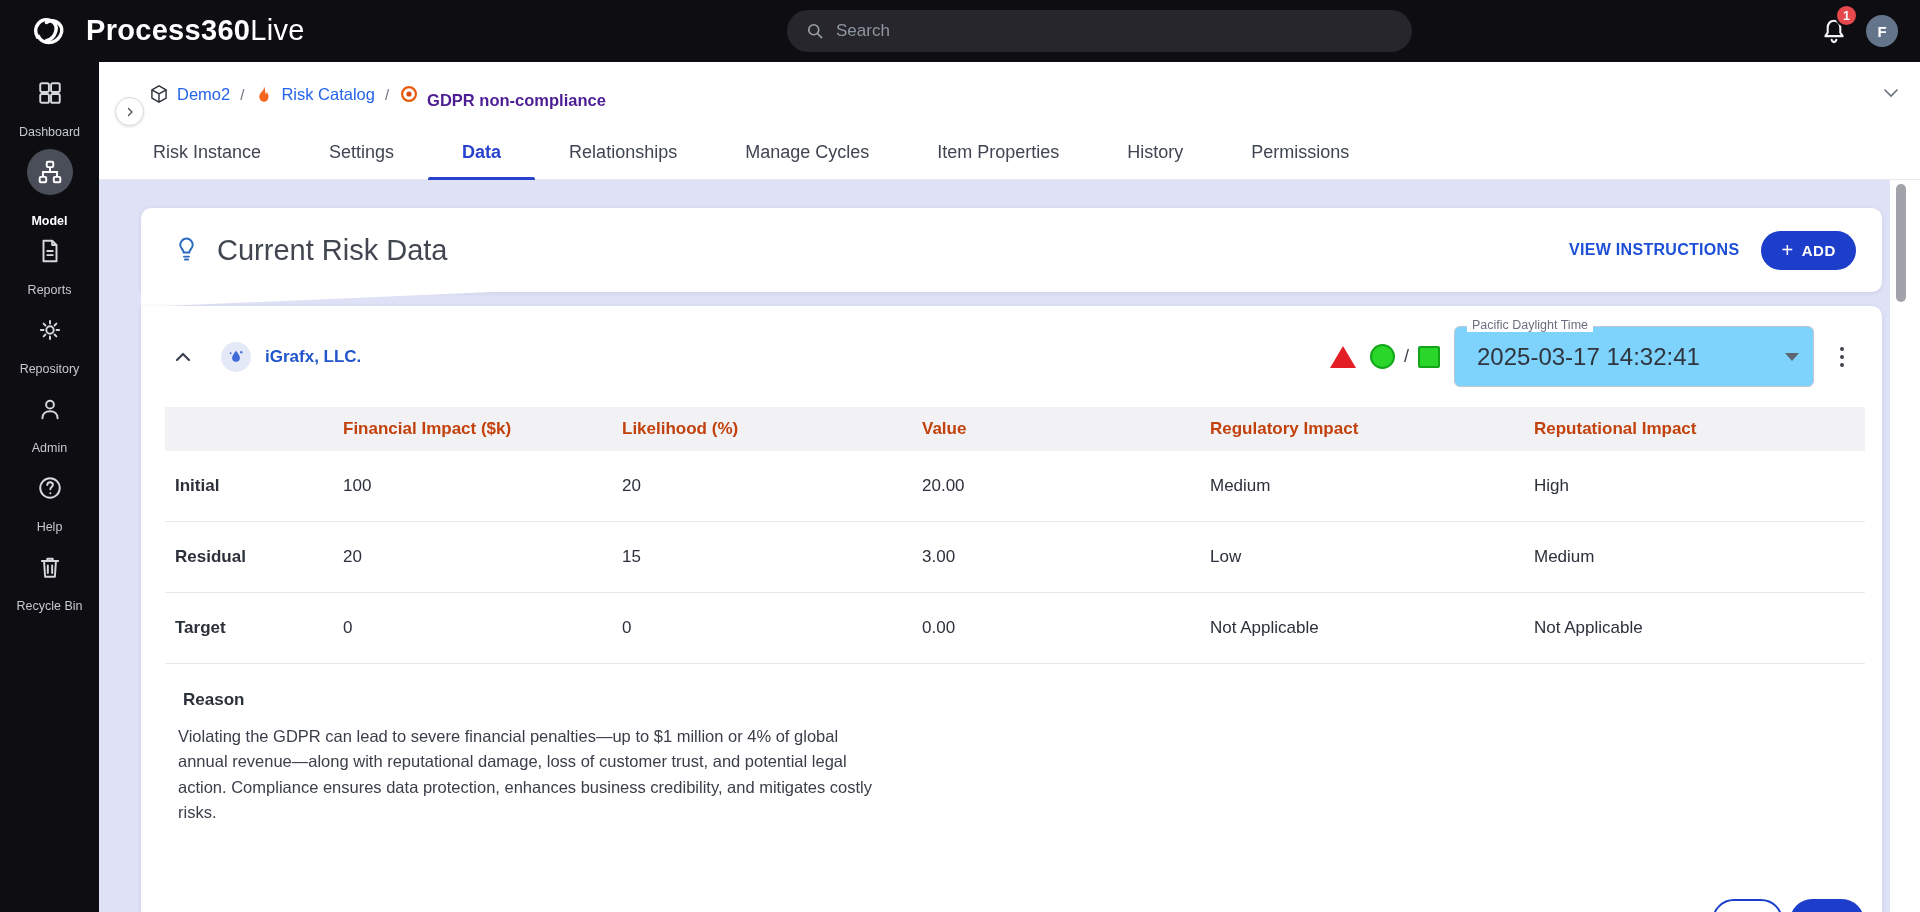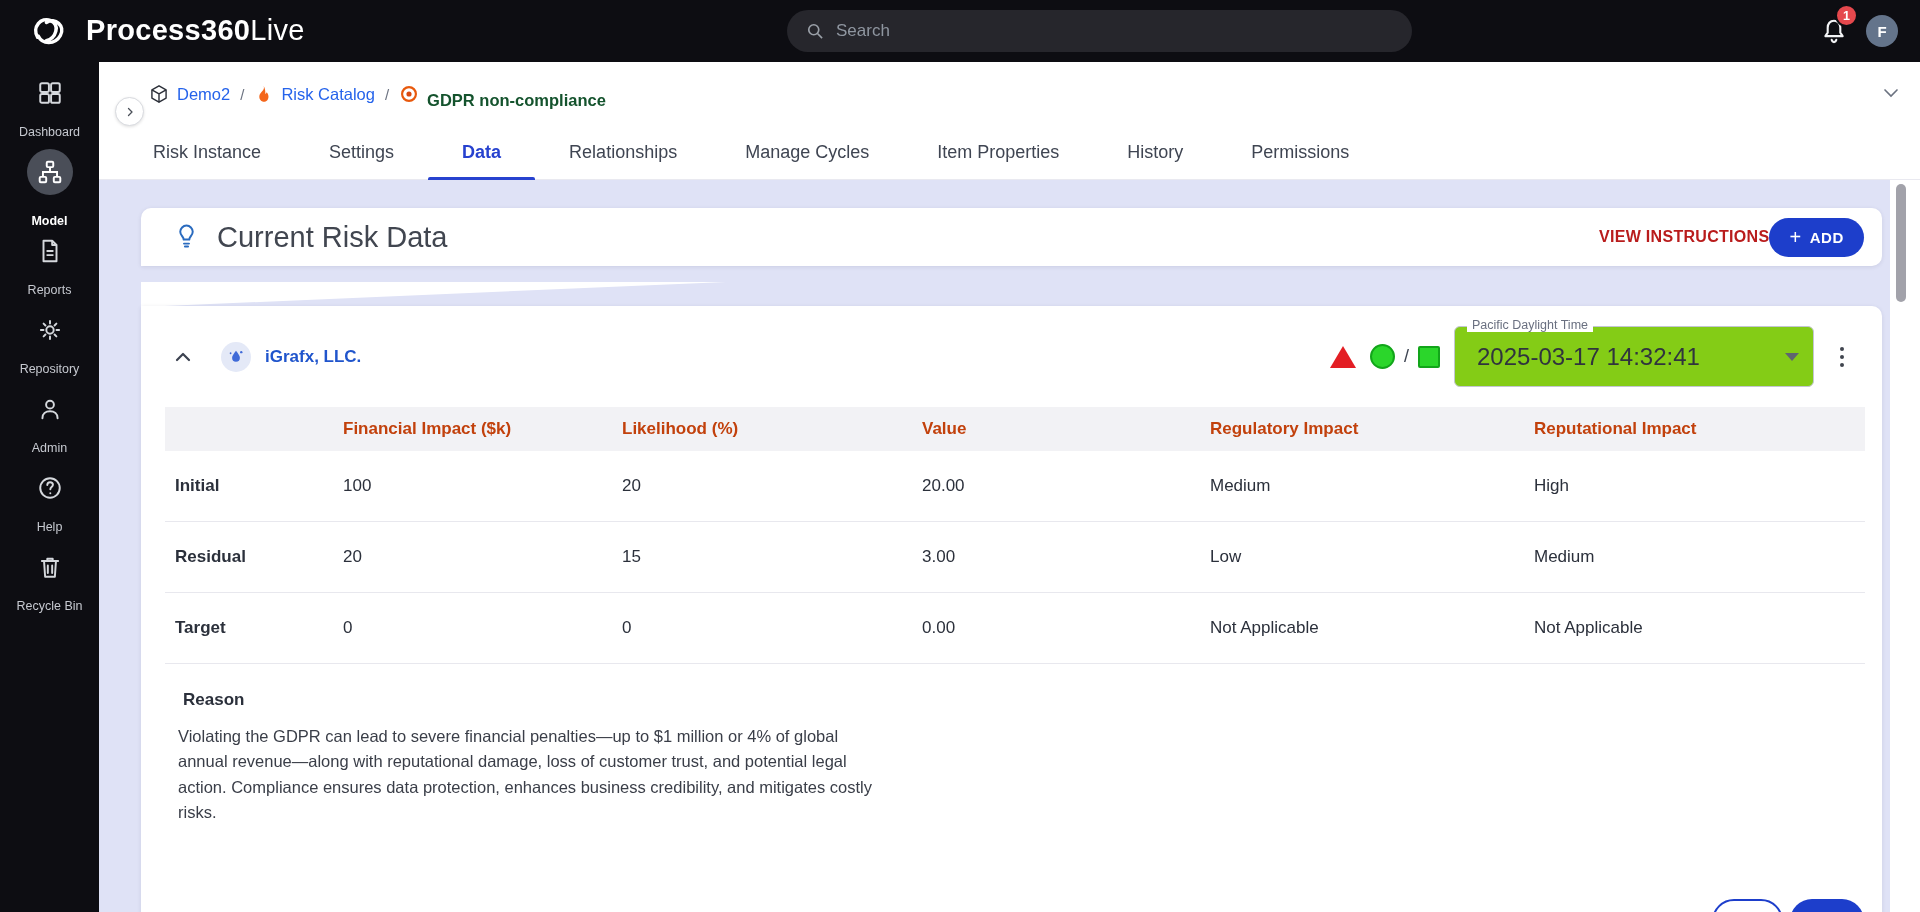--- a/index.html
+++ b/index.html
@@ -62,21 +62,21 @@
   .icon-circle .ic { color:#ffffff; }
 
   
   .main { position:absolute; top:62px; left:99px; right:0; bottom:0; background:#ffffff; }
 
   .breadcrumb-row {
     height:64px; display:flex; align-items:center; padding-left:50px; gap:10px; position:relative;
   }
   .crumb { display:flex; align-items:center; gap:8px; font-size:16.5px; white-space:nowrap; }
   .crumb-link { color:#2563eb; cursor:pointer; }
-  .crumb-current { color:#14532d; font-weight:700;margin-top:12px; }
+  .crumb-current { color:#4c1d95; font-weight:700;margin-top:12px; }
   .crumb-sep { color:#6b7280; font-size:15px; }
   .collapse-panel-btn {
     position:absolute; left:16px; top:35px; width:29px; height:29px; border-radius:50%;
     background:#ffffff; border:1px solid #d8dadf; box-shadow:0 1px 3px rgba(0,0,0,.12);
     display:flex; align-items:center; justify-content:center; cursor:pointer; color:#4a4f58; z-index:5;
   }
   .breadcrumb-expand { position:absolute; right:20px; top:25px; width:18px; height:14px; color:#6b7280; cursor:pointer; }
 
   .tabs-row { height:54px; display:flex; padding-left:20px; border-bottom:1px solid #e9e9f0; }
   .tab {
@@ -86,30 +86,30 @@
   .tab.active { color:#2742cf; font-weight:700; }
   .tab.active::after {
     content:""; position:absolute; left:0; right:0; bottom:-1px; height:3px;
     background:#2742cf; border-radius:2px 2px 0 0;
   }
 
   
   .content { position:absolute; top:118px; left:0; right:30px; bottom:0; background:#dfe2f6; }
 
   .section-card {
-    position:absolute; top:28px; left:42px; right:8px; height:58px;
+    position:absolute; top:28px; left:42px; right:8px; height:84px;
     background:#ffffff; border-radius:10px 10px 10px 0;
     box-shadow:0 1px 4px rgba(25,30,70,.10);
-    display:flex; align-items:center; padding:0 18px 0 33px;
+    display:flex; align-items:center; padding:0 26px 0 33px;
   }
   .bulb { width:25px; height:28px; color:#2a6bbf; flex:none; }
   .section-title { font-size:29px; color:#414650; margin-left:18px; flex:1; white-space:nowrap; }
   .view-instructions {
-    color:#b91c1c; font-size:16px; font-weight:700; letter-spacing:.3px;
-    cursor:pointer; white-space:nowrap;
+    color:#1d4ed8; font-size:16px; font-weight:700; letter-spacing:.3px;
+    margin-right:22px; cursor:pointer; white-space:nowrap;
   }
   .add-btn {
     height:39px; padding:0 20px; border-radius:20px; background:#1d3ecb; border:none;
     color:#ffffff; font-size:15px; font-weight:700; letter-spacing:.6px;
     display:flex; align-items:center; gap:8px; cursor:pointer; font-family:inherit;
   }
   .add-plus { font-size:20px; font-weight:400; line-height:1; }
 
   .white-slant {
     position:absolute; top:102px; left:42px; width:585px; height:25px;
@@ -145,21 +145,21 @@
   }
   .ind-slash { color:#3c4250; font-size:18px; margin-right:9px; }
   .ind-square {
     width:22px; height:22px; background:#2bd62b; border:2px solid #12a51a;
     border-radius:2px; flex:none; margin-right:14px;
   }
 
   .select-box {
     width:360px; height:61px; border:1px solid #c3c6d2; border-radius:6px;
     position:relative; display:flex; align-items:center; padding:0 44px 0 22px;
-    cursor:pointer; background:#84cc16; flex:none;
+    cursor:pointer; background:#7dd3fc; flex:none;
   }
   .select-label {
     position:absolute; top:-9px; left:12px; background:#ffffff; padding:0 5px;
     font-size:12.5px; color:#6a7080; white-space:nowrap;
   }
   .select-value { font-size:24px; color:#30343e; white-space:nowrap; }
   .select-arrow {
     position:absolute; right:14px; top:26px; width:0; height:0;
     border-left:7px solid transparent; border-right:7px solid transparent;
     border-top:8px solid #5f6570;

